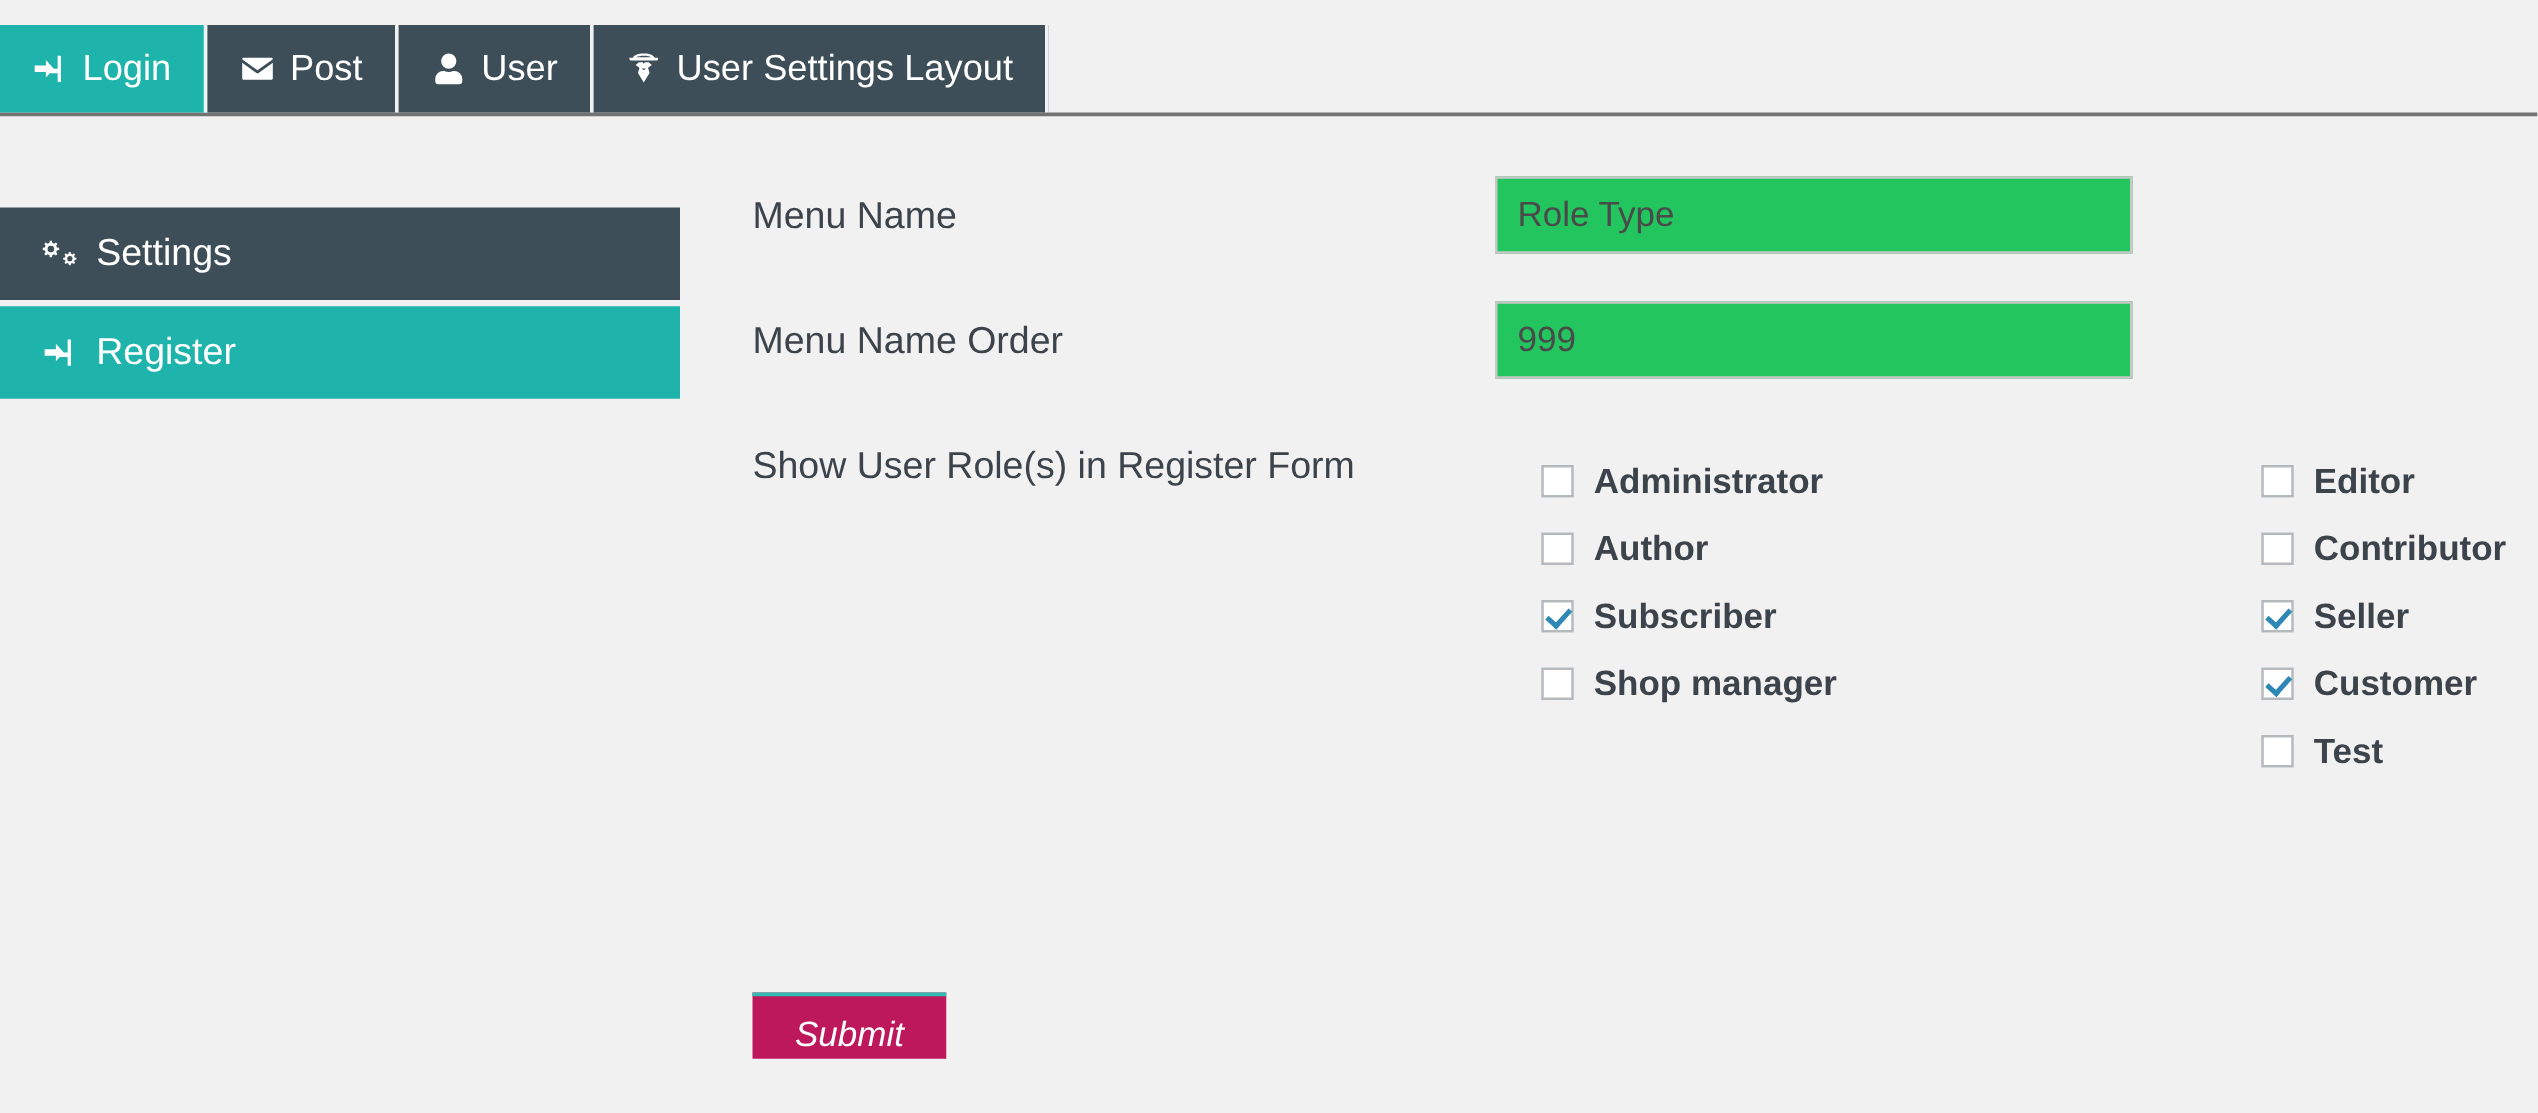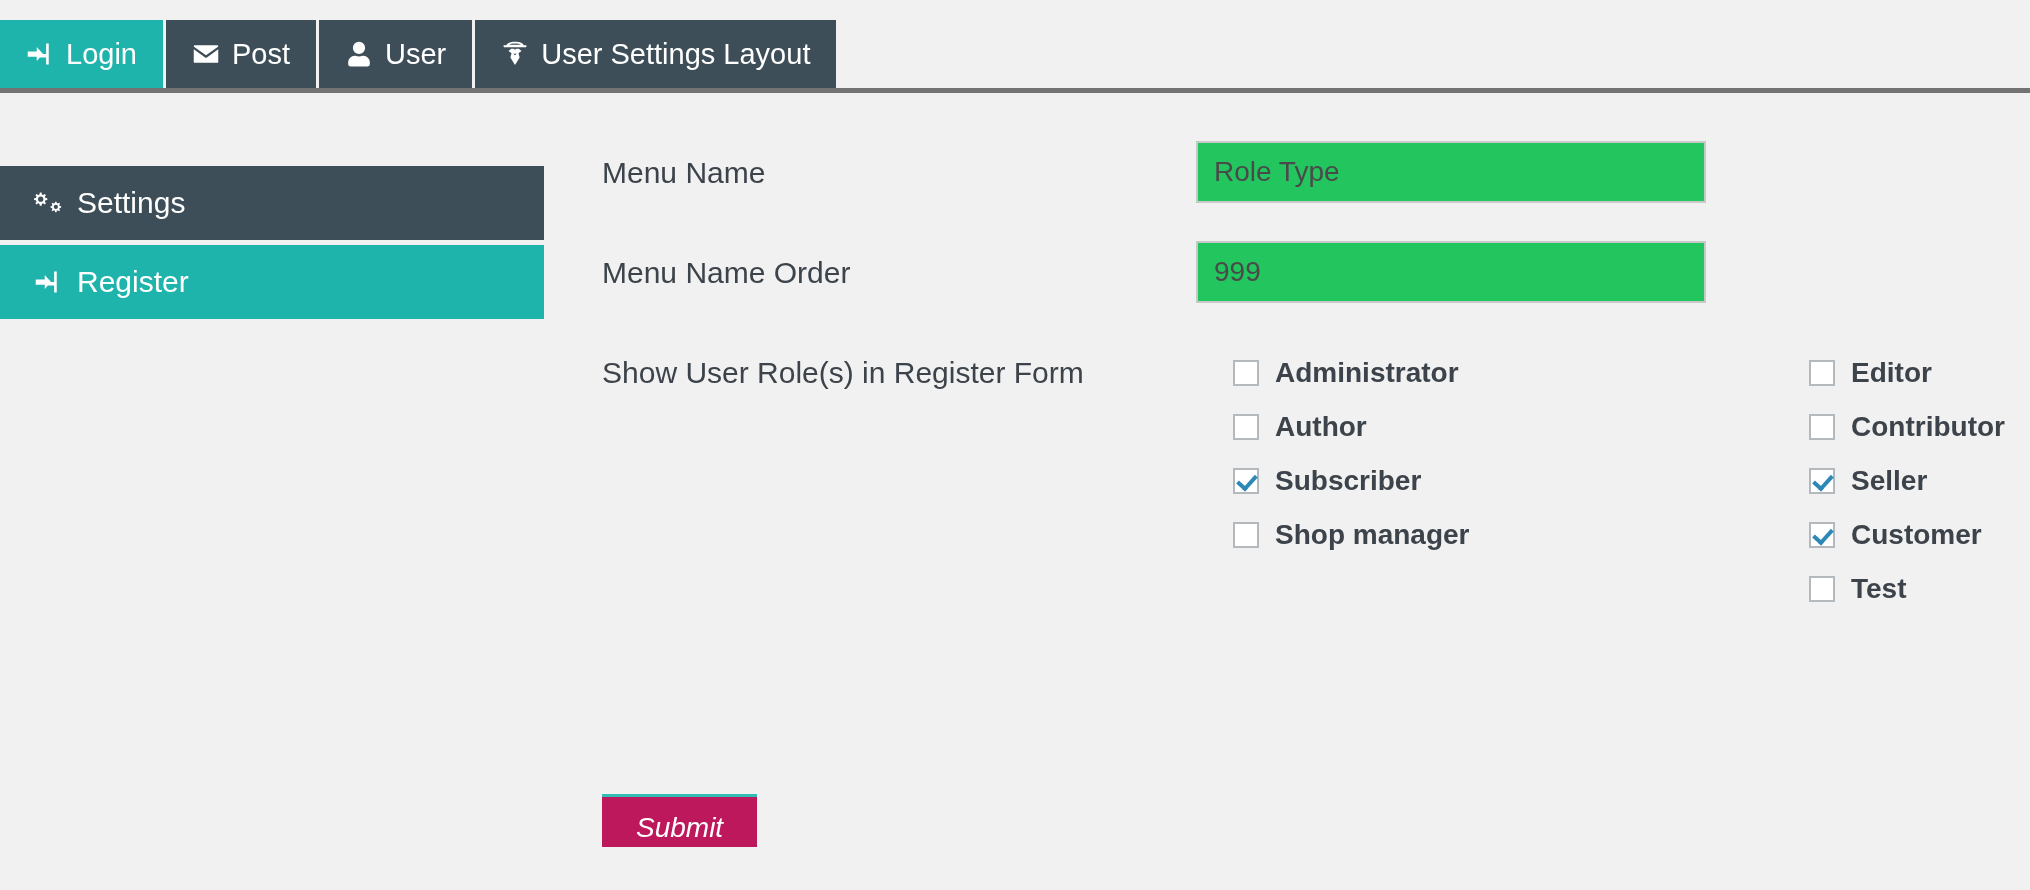--- a/index.html
+++ b/index.html
@@ -17,21 +17,21 @@
     position: relative;
   }
 
   
   #nav-bar {
     position: absolute;
     left: 0;
     top: 20px;
     width: 2030px;
     height: 73px;
-    border-bottom: 5px solid #737373;
+    border-bottom: 3px solid #737373;
     box-sizing: border-box;
     display: flex;
     align-items: stretch;
   }
   .nav-tab {
     display: flex;
     align-items: center;
     justify-content: center;
     gap: 12px;
     background: #3d4e58;
@@ -141,21 +141,21 @@
 
   
   #roles-grid {
     position: absolute;
     left: 631px;
     top: -12px;
     width: 800px;
   }
   .role-col {
     position: absolute;
-    top: 0;
+    top: 12px;
   }
   .role-col.col-left  { left: 0px; }
   .role-col.col-right { left: 576px; }
   .role-item {
     display: flex;
     align-items: center;
     gap: 16px;
     height: 54px;
     cursor: pointer;
   }

